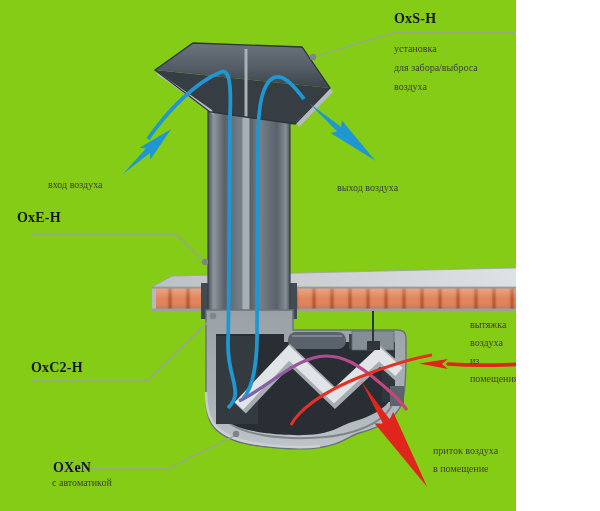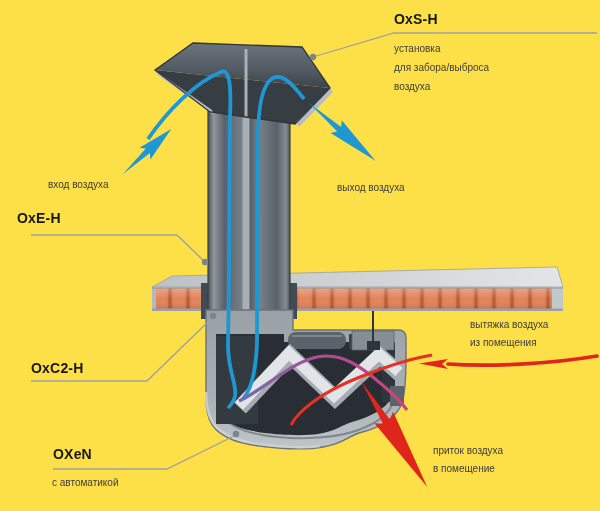--- a/index.html
+++ b/index.html
@@ -1,17 +1,17 @@
 <!DOCTYPE html>
 <html><head>
 <meta charset="utf-8">
 <style>
   html,body{margin:0;padding:0;background:#fff;}
-  .stage{position:relative;width:600px;height:511px;background:#fde047;overflow:hidden;
-         font-family:Liberation Sans, sans-serif;}
+  .stage{position:relative;width:516px;height:511px;background:#84cc16;overflow:hidden;
+         font-family:Liberation Serif, serif;}
   .stage svg{position:absolute;left:0;top:0;}
   .lbl{position:absolute;font-size:10px;line-height:18px;color:#3c3c3c;white-space:pre-line;}
   .lbl-title{position:absolute;font-size:14px;font-weight:bold;color:#161616;letter-spacing:.2px;}
   .lbl-tight{line-height:19px;}
 </style>
 </head>
 <body>
 
 <div class="stage">
 
@@ -157,19 +157,19 @@
 <div class="lbl" style="left:48px;top:176px;">вход воздуха</div>
 <div class="lbl" style="left:337px;top:179px;">выход воздуха</div>
 
 <div class="lbl-title" style="left:17px;top:210px;">OxE-H</div>
 
 <div class="lbl" style="left:470px;top:316px;">вытяжка воздуха
 из помещения</div>
 
 <div class="lbl-title" style="left:31px;top:360px;">OxC2-H</div>
 
-<div class="lbl-title" style="left:53px;top:446px;text-align:center;">OXeN</div>
+<div class="lbl-title" style="left:53px;top:460px;text-align:center;">OXeN</div>
 <div class="lbl" style="left:52px;top:474px;">с автоматикой</div>
 
 <div class="lbl" style="left:433px;top:442px;">приток воздуха
 в помещение</div>
 
 </div>
 
 </body></html>

